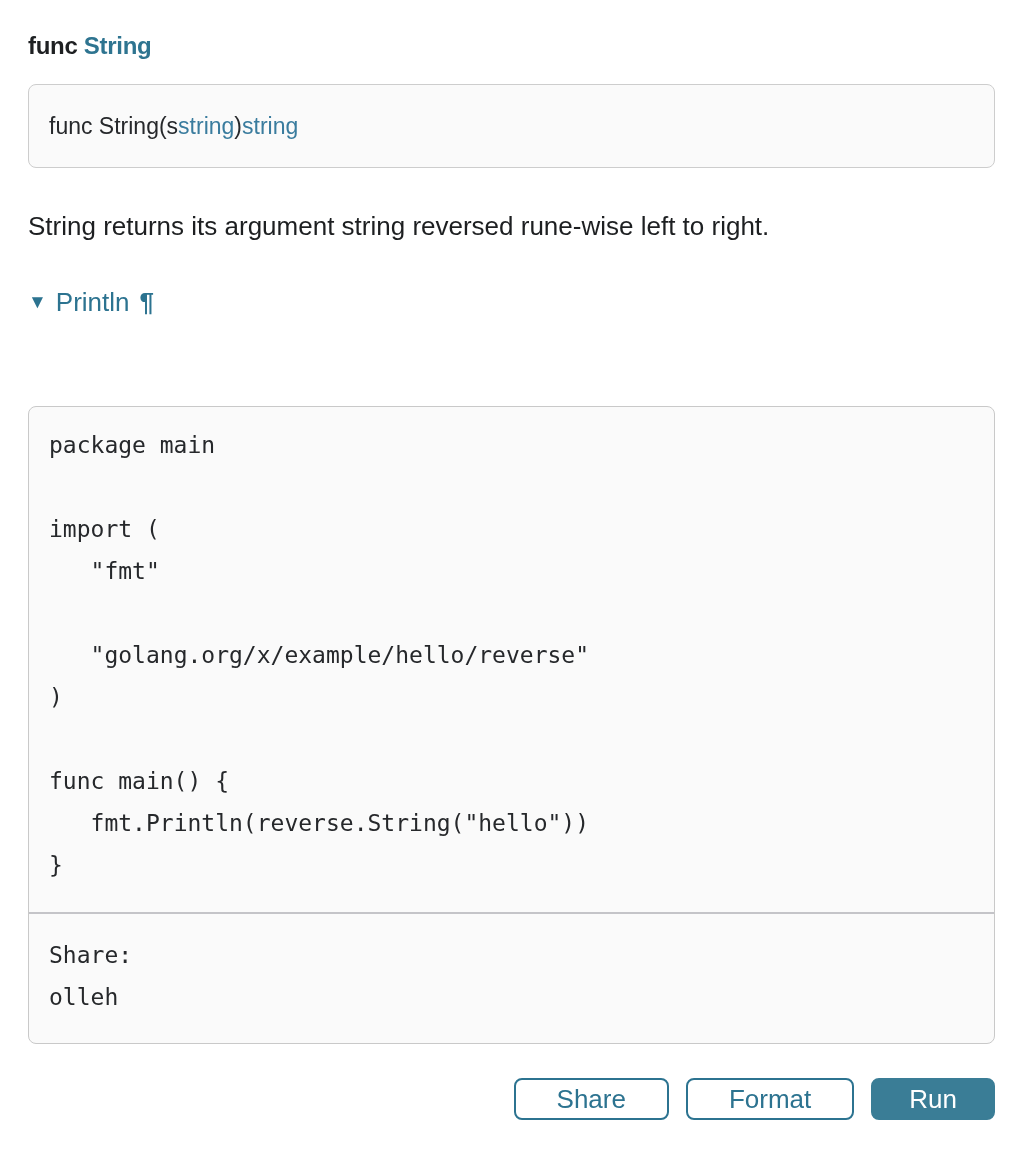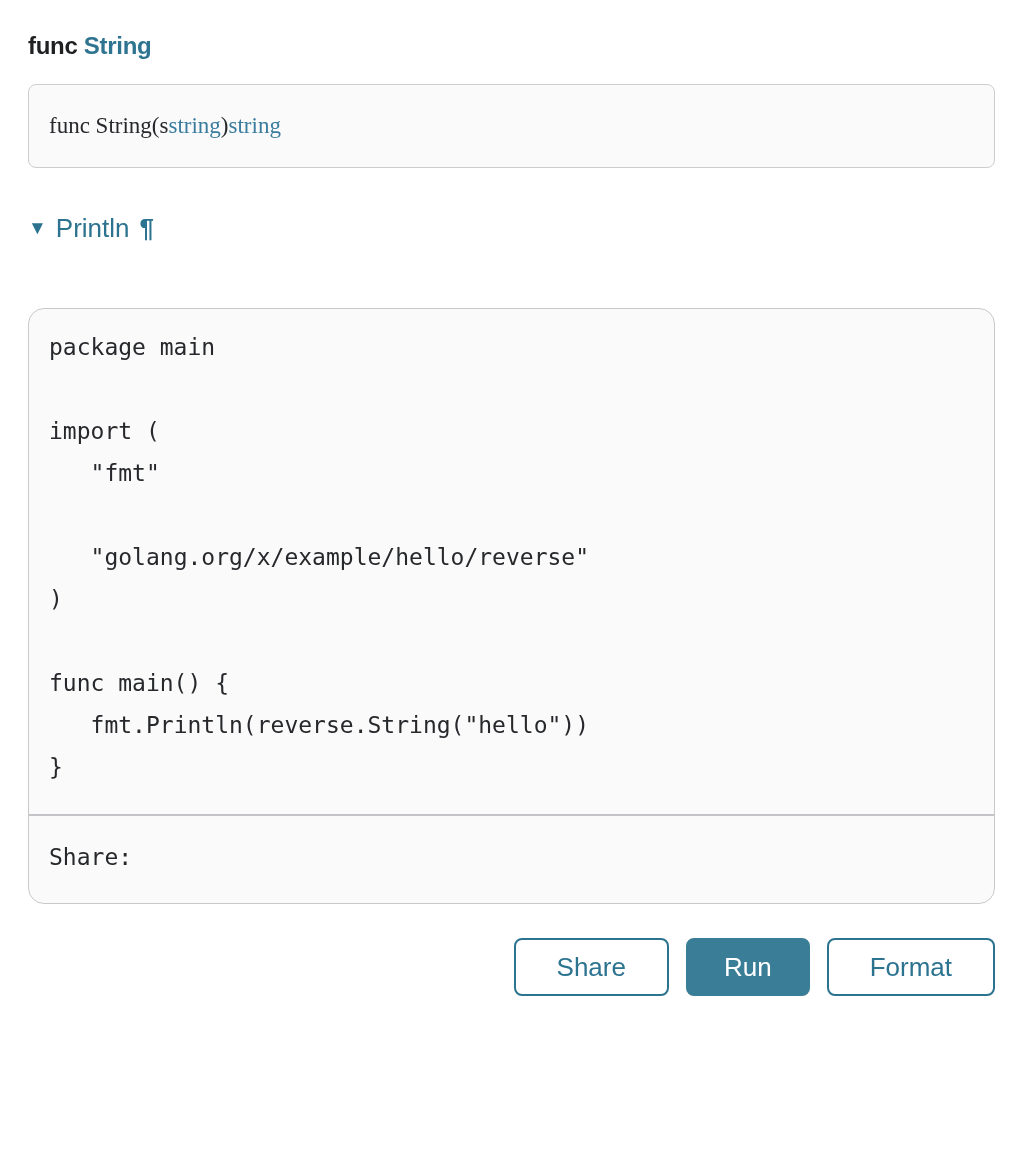--- a/index.html
+++ b/index.html
@@ -28,21 +28,21 @@
     margin-top: 16px;
     height: 84px;
     background: #fafafa;
     border: 1px solid #cdcdcd;
     border-radius: 8px;
     padding: 0 20px;
     display: flex;
     align-items: center;
   }
   .code-font {
-    font-family: Liberation Serif, serif;
+    font-family: Liberation Sans, sans-serif;
     font-size: 23px;
     color: #26282b;
   }
   .sig-box .type-link { color: #3a7c9e; }
 
   
   .description {
     margin: 42px 0 0 0;
     font-size: 26px;
     line-height: 32px;
@@ -65,23 +65,23 @@
     margin-right: 9px;
     color: #2c7390;
   }
   .example-toggle .pilcrow {
     margin-left: 10px;
     font-weight: 600;
   }
 
   
   .example-box {
-    margin-top: 64px;
+    margin-top: 88px;
     border: 1px solid #c9c9c9;
-    border-radius: 16px;
+    border-radius: 8px;
     background: #fafafa;
     overflow: hidden;
   }
   .example-box pre {
     margin: 0;
     font-family: "DejaVu Sans Mono", monospace;
     font-size: 23px;
     line-height: 42px;
     tab-size: 3;
     color: #26282b;
@@ -99,21 +99,21 @@
   .buttons-row {
     margin-top: 34px;
     display: flex;
     justify-content: flex-end;
     gap: 17px;
     padding-bottom: 28px;
   }
   .btn {
     font-family: "Liberation Sans", sans-serif;
     font-size: 26px;
-    height: 58px;
+    height: 42px;
     border-radius: 8px;
     border: 2px solid #2c7390;
     background: #ffffff;
     color: #2c7390;
     padding: 0 41px;
     cursor: pointer;
     display: flex;
     align-items: center;
     justify-content: center;
   }
@@ -131,20 +131,21 @@
 
   <h1 class="page-title"><span>func</span><span>&nbsp;</span><span class="func-name">String</span></h1>
 
   <div class="sig-box code-font">
       <span>func String(s </span>
       <span class="type-link">string</span>
       <span>) </span>
       <span class="type-link">string</span>
     </div>
 
+  <p class="description">String returns its argument string reversed rune-wise left to right.</p>
 
   <div class="example-toggle">
     <span class="tri">▼</span>
     <span>Println</span>
     <span class="pilcrow">¶</span>
   </div>
 
   <div class="example-box">
     <div class="code-section">
       <pre>package main
@@ -154,22 +155,23 @@
 
 	"golang.org/x/example/hello/reverse"
 )
 
 func main() {
 	fmt.Println(reverse.String("hello"))
 }</pre>
     </div>
     <div class="output-section">
       <pre class="output-label">Share:</pre>
+      <pre class="output-value">olleh</pre>
     </div>
   </div>
 
   <div class="buttons-row">
     <button class="btn">Share</button>
+    <button class="btn">Format</button>
     <button class="btn btn-run">Run</button>
-    <button class="btn">Format</button>
   </div>
 
 </div>
 
 </body></html>

